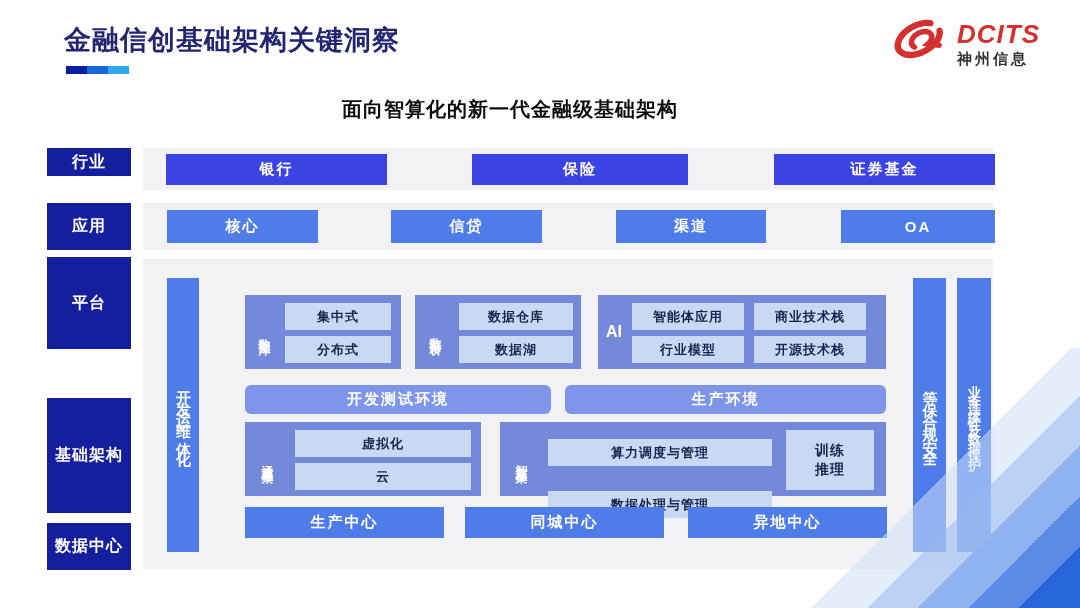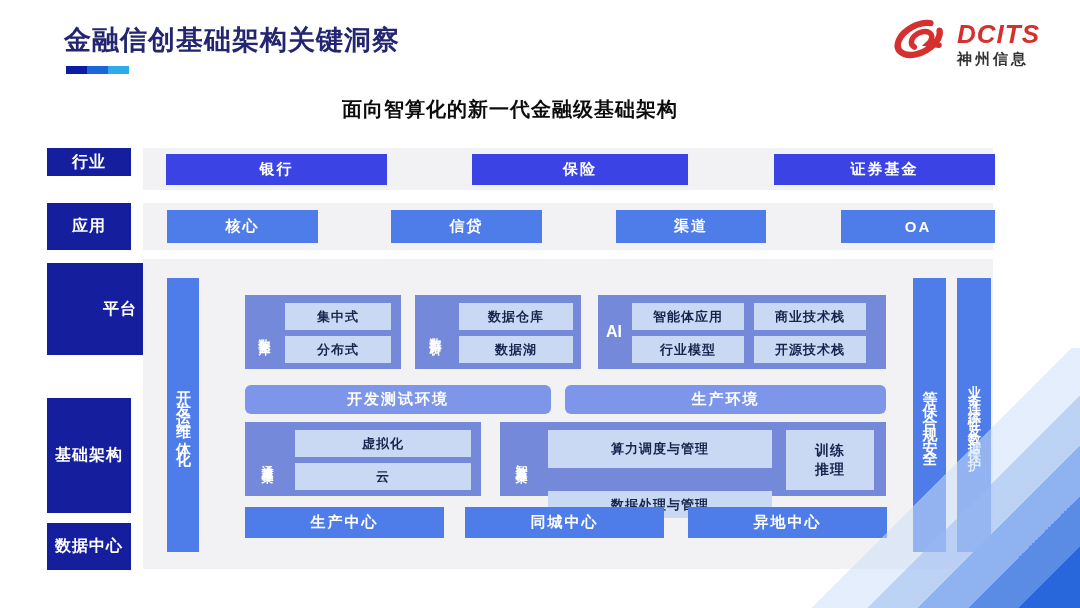--- a/index.html
+++ b/index.html
@@ -84,21 +84,21 @@
     <span class="logo-text">
       <span class="logo-brand">DCITS</span>
       <span class="logo-company">神州信息</span>
     </span>
   </div>
 
   <div class="subtitle">面向智算化的新一代金融级基础架构</div>
 
   <div class="rail-item" style="top:148px;height:28px;">行业</div>
   <div class="rail-item" style="top:203px;height:47px;">应用</div>
-  <div class="rail-item" style="top:263px;height:92px;padding-left:31px;">平台</div>
+  <div class="rail-item" style="top:257px;height:92px;">平台</div>
   <div class="rail-item" style="top:398px;height:115px;">基础架构</div>
   <div class="rail-item" style="top:523px;height:47px;">数据中心</div>
 
   <div class="strip" style="top:148px;height:42px;">
     <div class="btn btn-indigo" style="left:23px;top:6px;width:221px;height:31px;">银行</div>
     <div class="btn btn-indigo" style="left:329px;top:6px;width:216px;height:31px;">保险</div>
     <div class="btn btn-indigo" style="left:631px;top:6px;width:221px;height:31px;">证券基金</div>
   </div>
 
   <div class="strip" style="top:203px;height:47px;">
@@ -148,21 +148,21 @@
         <span>通算框架</span>
       </div>
       <div class="chip" style="left:50px;top:8px;width:176px;height:27px;">虚拟化</div>
       <div class="chip" style="left:50px;top:41px;width:176px;height:27px;">云</div>
     </div>
 
     <div class="group" style="left:357px;top:163px;width:386px;height:74px;">
       <div class="group-label" style="width:42px;">
         <span>智算框架</span>
       </div>
-      <div class="chip" style="left:48px;top:8px;width:224px;height:38px;">算力调度与管理</div>
+      <div class="chip" style="left:48px;top:17px;width:224px;height:27px;">算力调度与管理</div>
       <div class="chip" style="left:48px;top:41px;width:224px;height:27px;margin-top:28px;">数据处理与管理</div>
       <div class="chip train-chip" style="left:286px;top:8px;width:88px;height:60px;">
         <span style="width:34px;">训练推理</span>
       </div>
     </div>
 
     <div class="center-btn" style="left:102px;">生产中心</div>
     <div class="center-btn" style="left:322px;">同城中心</div>
     <div class="center-btn" style="left:545px;">异地中心</div>
 

